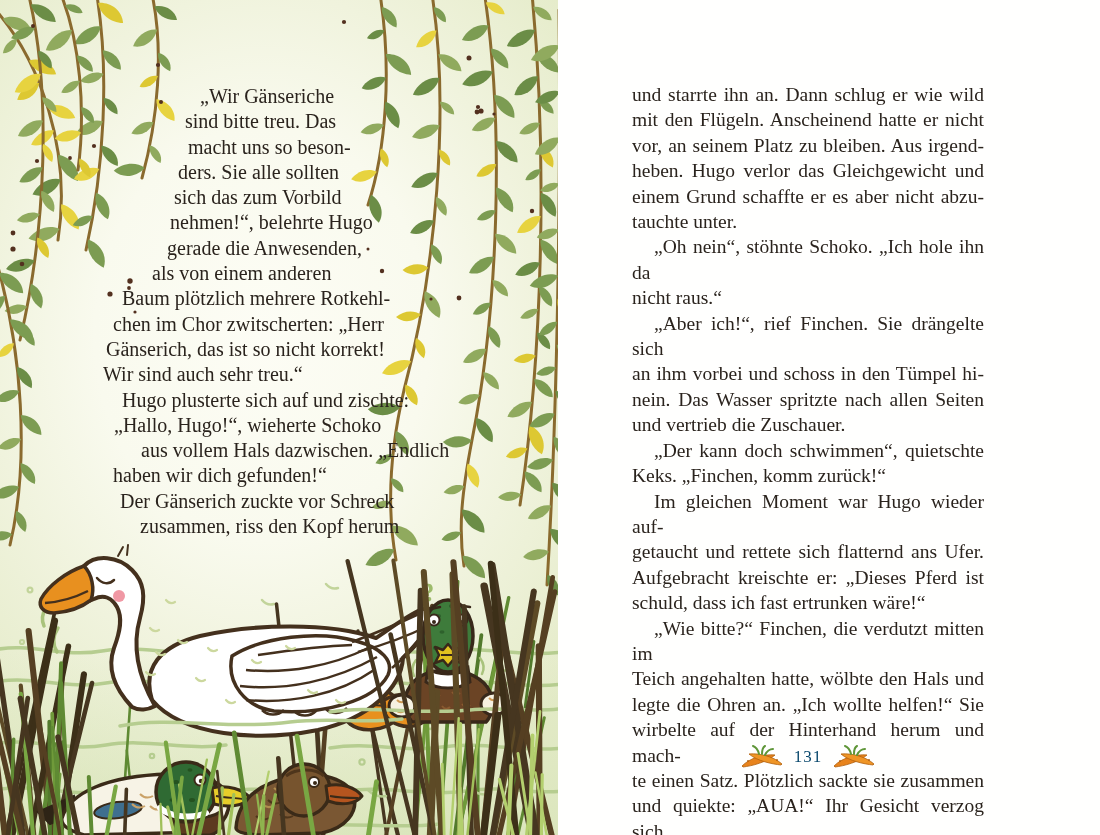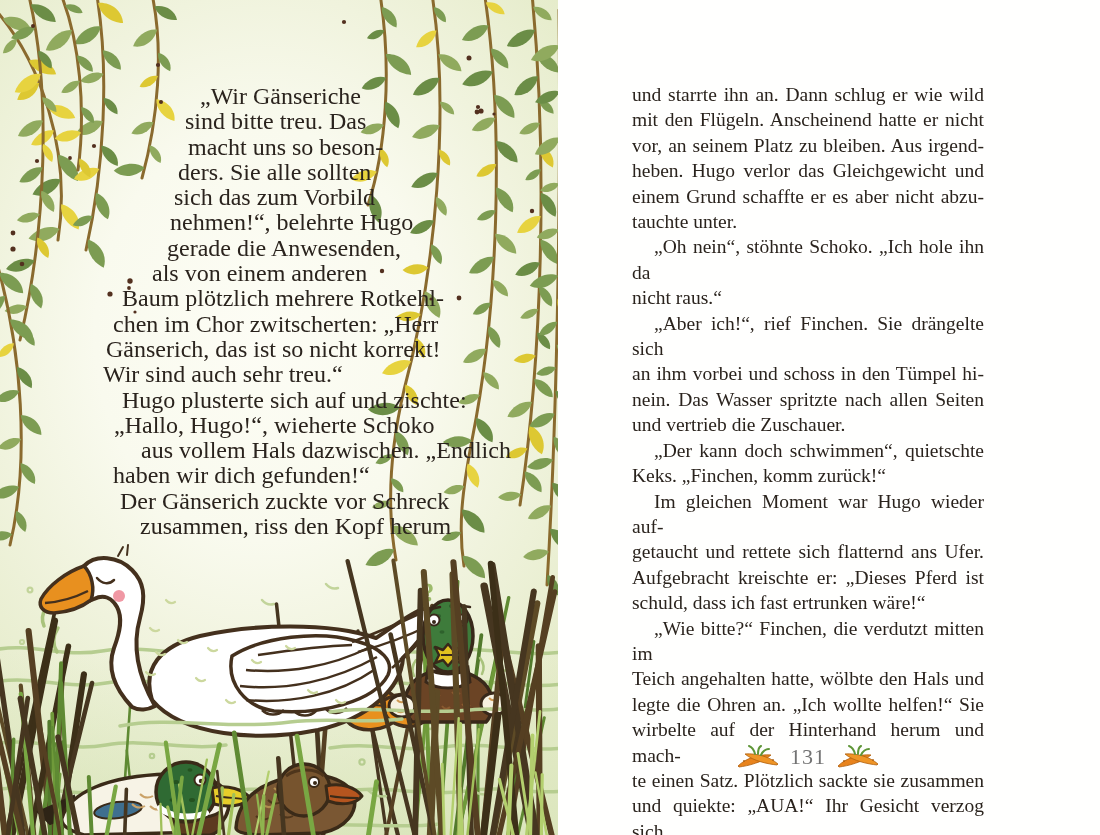--- a/index.html
+++ b/index.html
@@ -13,21 +13,21 @@
   .page-left{
     width:558px;
     background:radial-gradient(ellipse 75% 62% at 47% 40%,
       #fdfdf5 0%, #f9faee 40%, #f0f3dd 66%, #e4ebc8 100%);
   }
   .page-right{width:542px;background:#fffffe;}
   .illo{position:absolute;left:0;top:0;width:558px;height:835px;display:block;}
 
   .left-text{
     position:absolute;left:0;top:84px;width:558px;
-    color:#2a231d;font-size:24px;line-height:25.3px;z-index:5;
+    color:#2a231d;font-size:20px;line-height:25.3px;z-index:5;
   }
   .lline{white-space:nowrap;}
   .lline:nth-of-type(1){margin-left:200px;}
   .lline:nth-of-type(2){margin-left:185px;}
   .lline:nth-of-type(3){margin-left:188px;}
   .lline:nth-of-type(4){margin-left:178px;}
   .lline:nth-of-type(5){margin-left:174px;}
   .lline:nth-of-type(6){margin-left:170px;}
   .lline:nth-of-type(7){margin-left:167px;}
   .lline:nth-of-type(8){margin-left:152px;}
@@ -48,21 +48,21 @@
     color:#2a231d;font-size:19.5px;line-height:25.4px;
   }
   .rline{text-align:justify;text-align-last:justify;}
   .rline.p-last{text-align:left;text-align-last:left;}
   .rline.p-first{text-indent:22px;}
 
   .pagination{
     position:absolute;left:74px;top:744px;width:352px;height:28px;
     display:flex;align-items:center;justify-content:center;gap:9px;
   }
-  .pagenum{font-size:22px;color:#737373;letter-spacing:1px;padding-bottom:2px;}
+  .pagenum{font-size:17px;color:#0c4a6e;letter-spacing:1px;padding-bottom:2px;}
 </style>
 </head>
 <body>
 
 <div class="spread">
 
   <div class="page page-left">
     <svg id="illo" class="illo" viewBox="0 0 558 835" xmlns="http://www.w3.org/2000/svg">
       <defs>
         <linearGradient id="washg" x1="0" y1="0" x2="0" y2="1">

